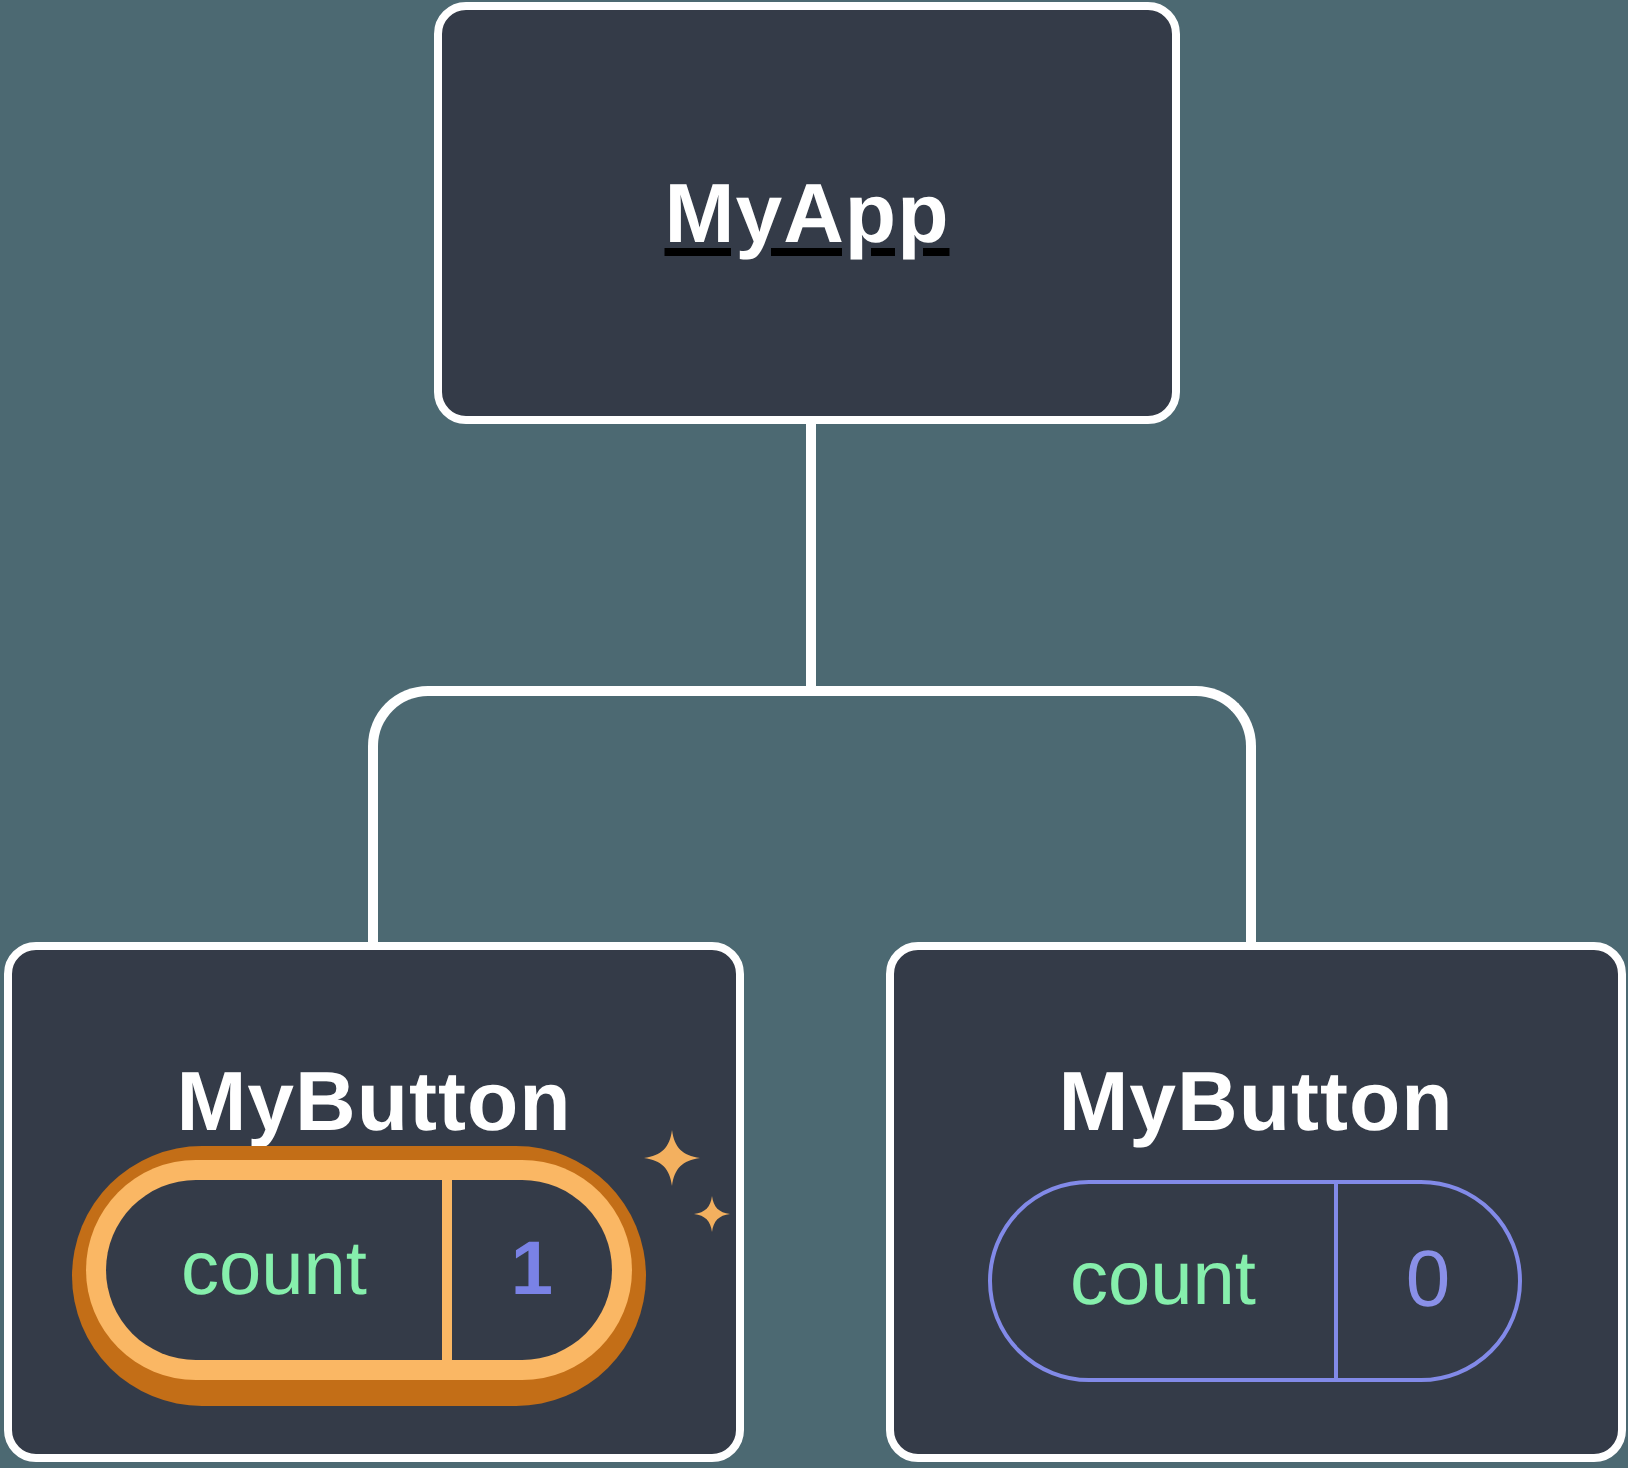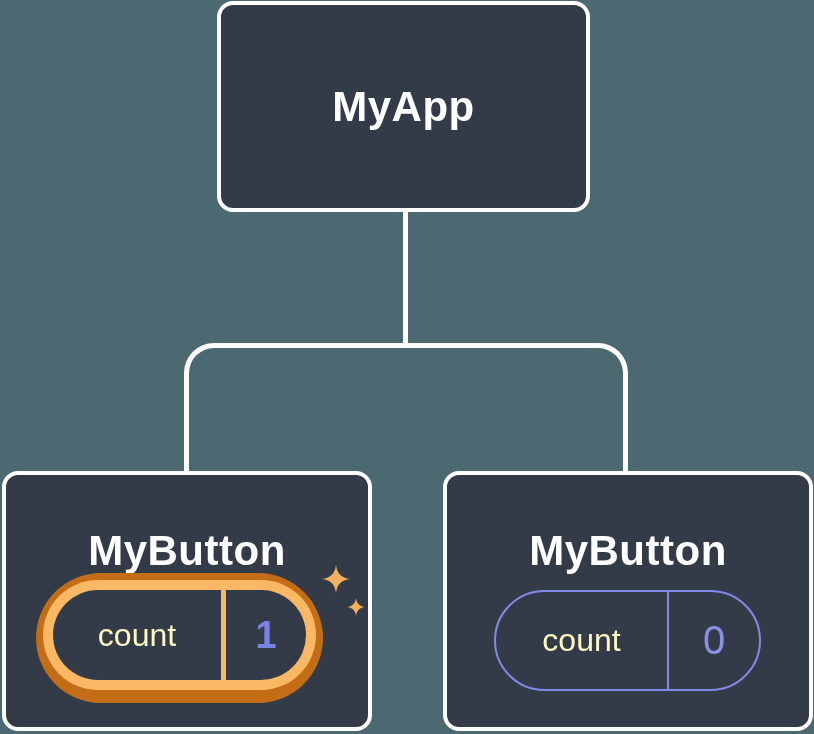--- a/index.html
+++ b/index.html
@@ -13,21 +13,21 @@
   }
   .box {
     position: absolute;
     background: #343B48;
     border: 4px solid #FFFFFF;
     border-radius: 16px;
     box-sizing: border-box;
   }
   .root-box {
     left: 217px; top: 1px; width: 373px; height: 211px;
-    display: flex; align-items: center; justify-content: center;
+    display: flex; align-items: center; justify-content: center; text-decoration: underline;
   }
   .box-title {
     color: #FFFFFF;
     font-size: 42px;
     font-weight: 600;
     letter-spacing: 0.5px;
   }
   .child-box .box-title {
     position: absolute;
     top: 52px; left: 0; right: 0;
@@ -91,22 +91,22 @@
     box-sizing: border-box;
     display: flex;
     align-items: stretch;
     overflow: hidden;
   }
   .cell-label-plain { flex: 1; }
   .cell-value-plain { width: 90px; }
   .divider-purple { width: 2px; background: #828AE8; }
 
   .state-label {
-    color: #fef9c3;
-    font-size: 32px;
+    color: #86efac;
+    font-size: 38px;
   }
   .state-value-bold {
     color: #7A82E6;
     font-size: 38px;
     font-weight: 700;
   }
   .state-value-plain {
     color: #8A90E8;
     font-size: 40px;
   }

